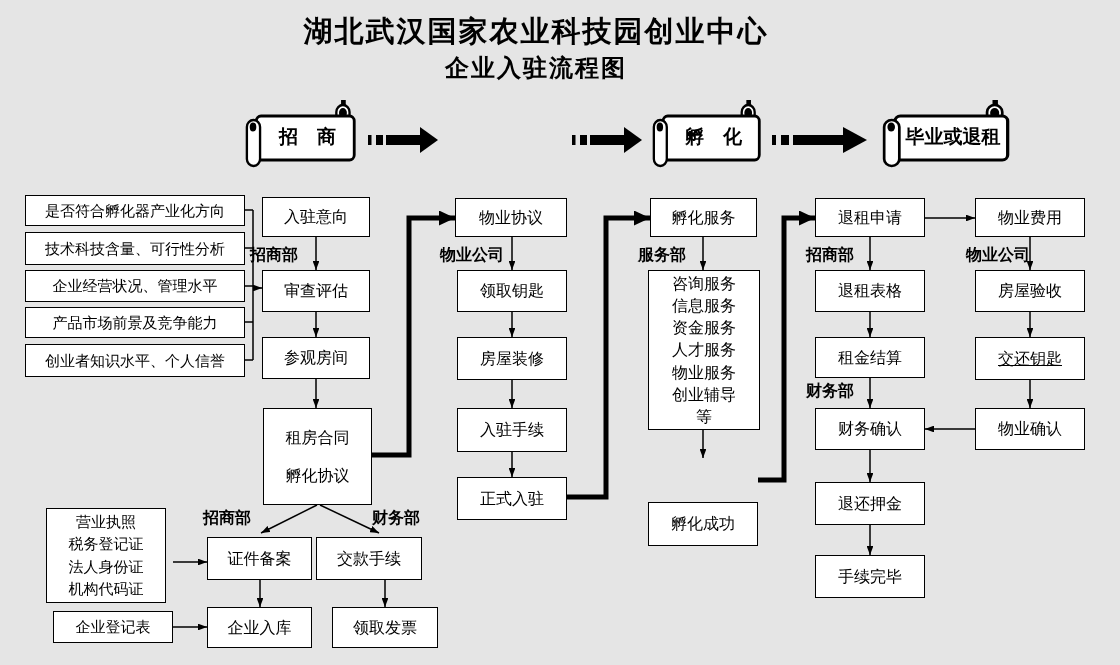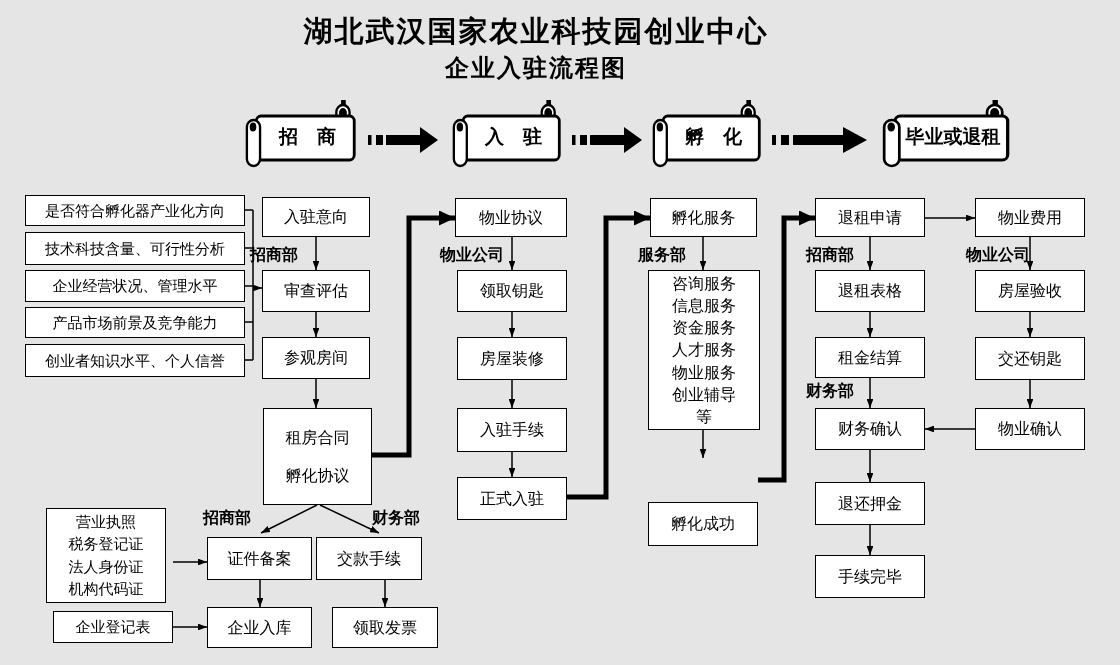--- a/index.html
+++ b/index.html
@@ -45,31 +45,20 @@
 
   <div class="parrow" style="left:368px;width:70px;">
     <svg viewBox="0 0 70 30" width="70" height="30">
       <rect x="0" y="10" width="3.5" height="10" fill="#000"></rect>
       <rect x="8" y="10" width="7" height="10" fill="#000"></rect>
       <rect x="18" y="10" width="35" height="10" fill="#000"></rect>
       <polygon points="52,2 70,15 52,28" fill="#000"></polygon>
     </svg>
   </div>
 
-  <div class="banner" style="left:452px;top:100px;width:111px;">
-    <svg viewBox="0 0 120 72" preserveAspectRatio="none">
-      <rect x="102" y="0" width="5" height="12" fill="#000"></rect>
-      <rect x="97" y="5" width="14" height="27" rx="7" fill="#fff" stroke="#000" stroke-width="2.5"></rect>
-      <ellipse cx="104" cy="13" rx="4.2" ry="5" fill="#000"></ellipse>
-      <rect x="12" y="16" width="104" height="44" rx="5" fill="#fff" stroke="#000" stroke-width="3"></rect>
-      <rect x="2" y="20" width="14" height="46" rx="7" fill="#fff" stroke="#000" stroke-width="2.5"></rect>
-      <ellipse cx="8.5" cy="27" rx="3.5" ry="4.5" fill="#000"></ellipse>
-    </svg>
-    <span class="banner-label">入　驻</span>
-  </div>
 
   <div class="parrow" style="left:572px;width:70px;">
     <svg viewBox="0 0 70 30" width="70" height="30">
       <rect x="0" y="10" width="3.5" height="10" fill="#000"></rect>
       <rect x="8" y="10" width="7" height="10" fill="#000"></rect>
       <rect x="18" y="10" width="35" height="10" fill="#000"></rect>
       <polygon points="52,2 70,15 52,28" fill="#000"></polygon>
     </svg>
   </div>
 
@@ -217,16 +206,16 @@
   <div class="box" style="left:815px;top:270px;width:110px;height:42px;">退租表格</div>
   <div class="box" style="left:815px;top:337px;width:110px;height:41px;">租金结算</div>
   <div class="dept" style="left:806px;top:381px;">财务部</div>
   <div class="box" style="left:815px;top:408px;width:110px;height:42px;">财务确认</div>
   <div class="box" style="left:815px;top:482px;width:110px;height:43px;">退还押金</div>
   <div class="box" style="left:815px;top:555px;width:110px;height:43px;">手续完毕</div>
 
   <div class="box" style="left:975px;top:198px;width:110px;height:39px;">物业费用</div>
   <div class="dept" style="left:966px;top:245px;">物业公司</div>
   <div class="box" style="left:975px;top:270px;width:110px;height:42px;">房屋验收</div>
-  <div class="box" style="left:975px;top:337px;width:110px;height:43px;">交还钥匙</div>
+  <div class="box" style="left:975px;top:337px;width:110px;height:43px;text-decoration:underline;">交还钥匙</div>
   <div class="box" style="left:975px;top:408px;width:110px;height:42px;">物业确认</div>
 
 </div>
 
 </body></html>

